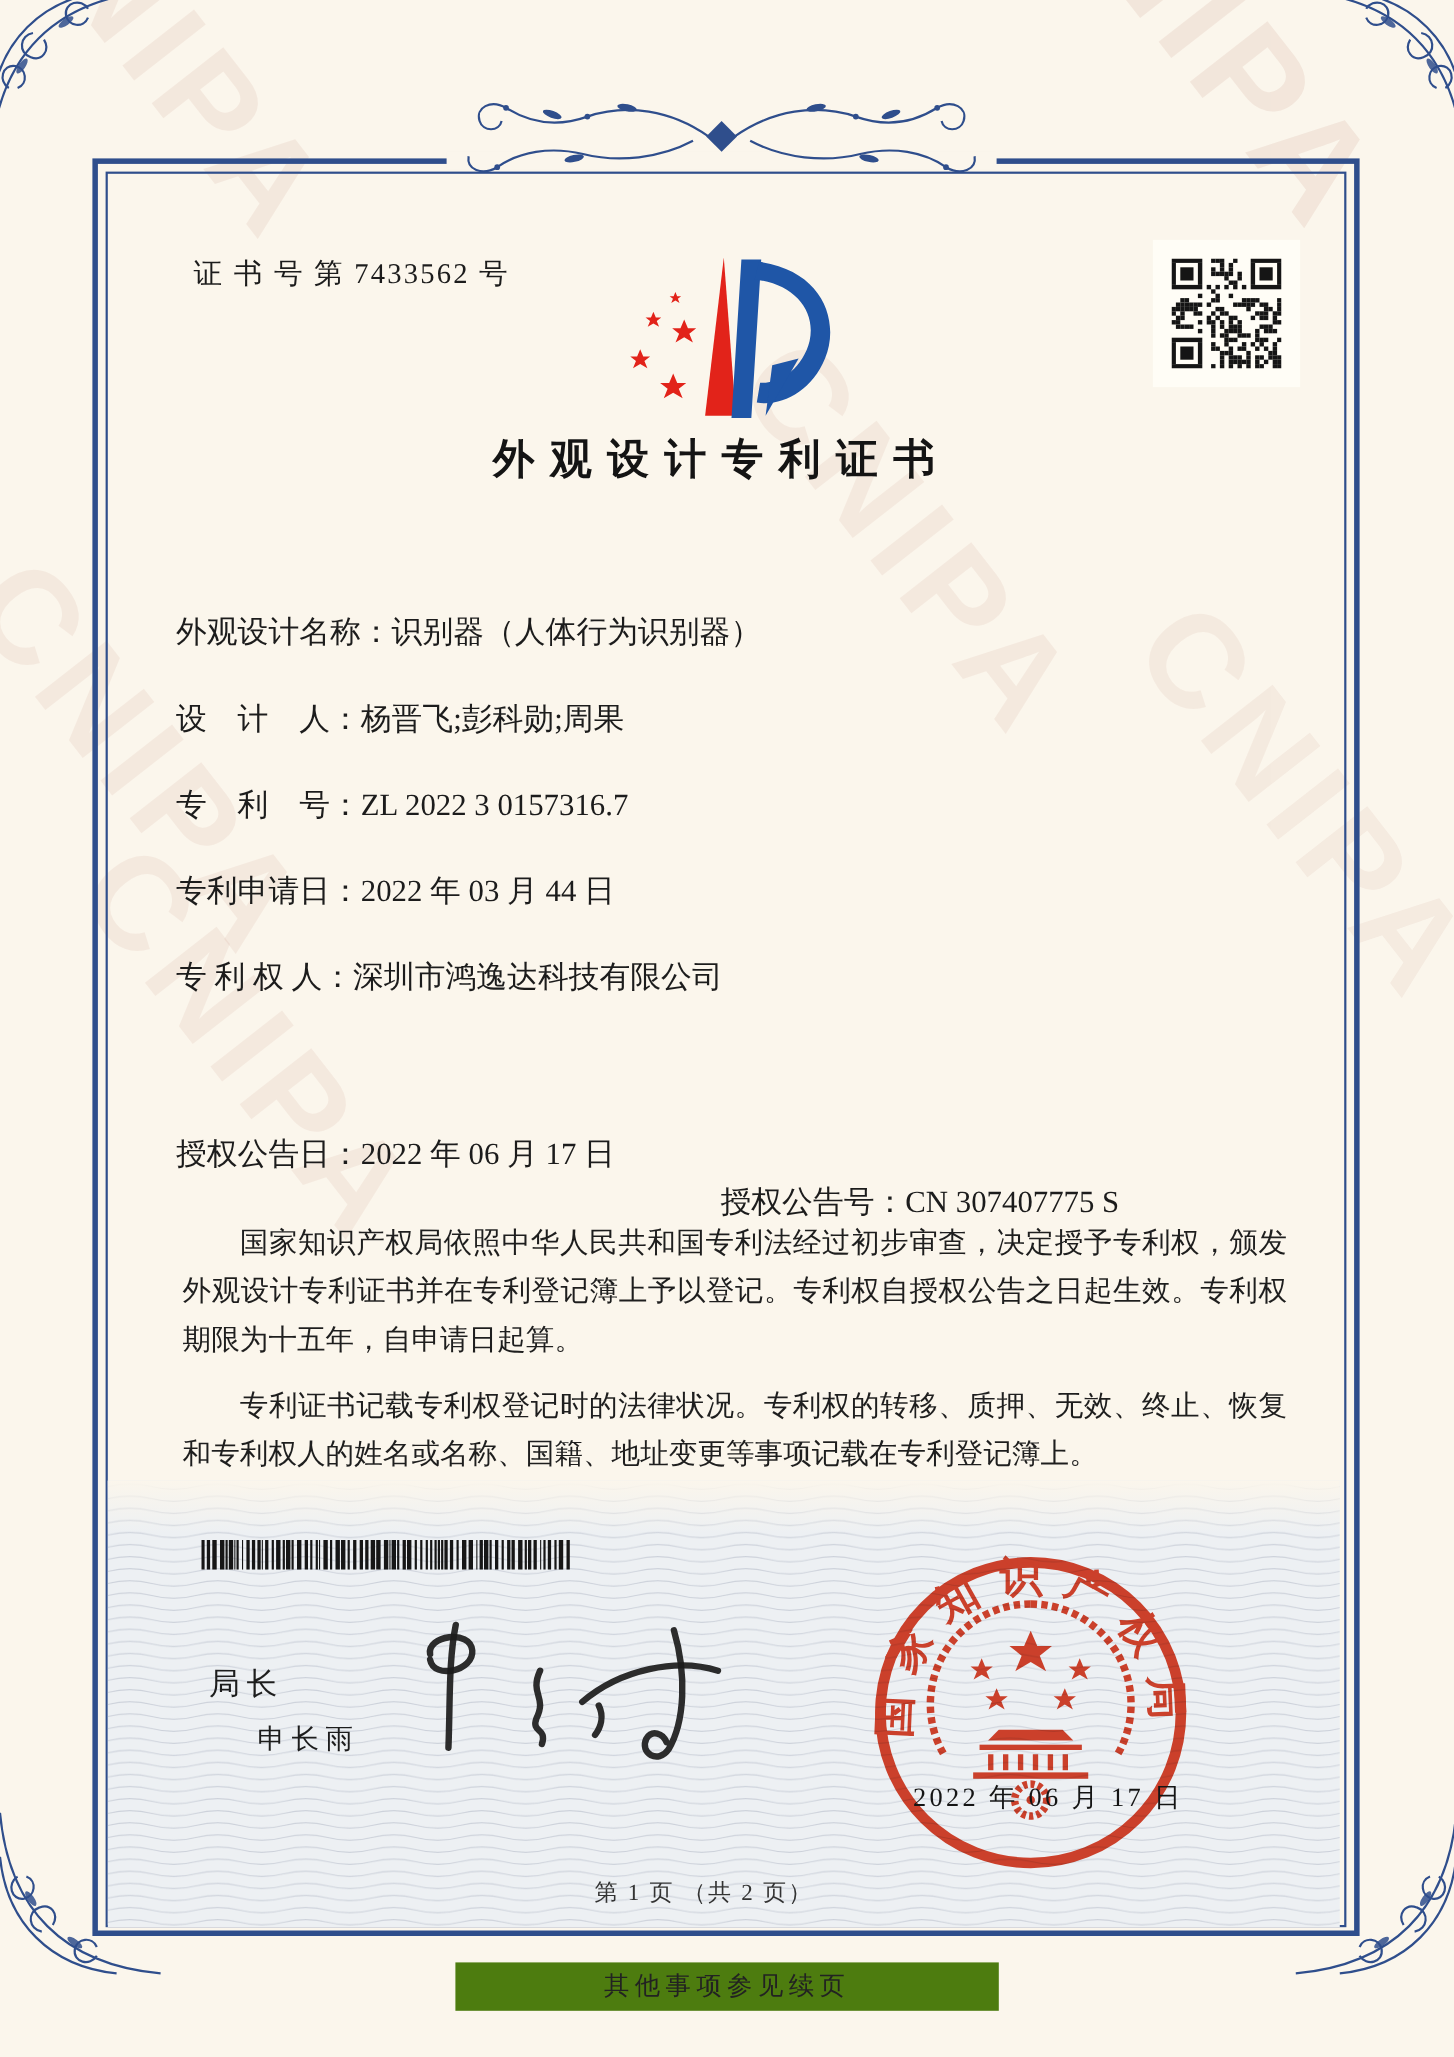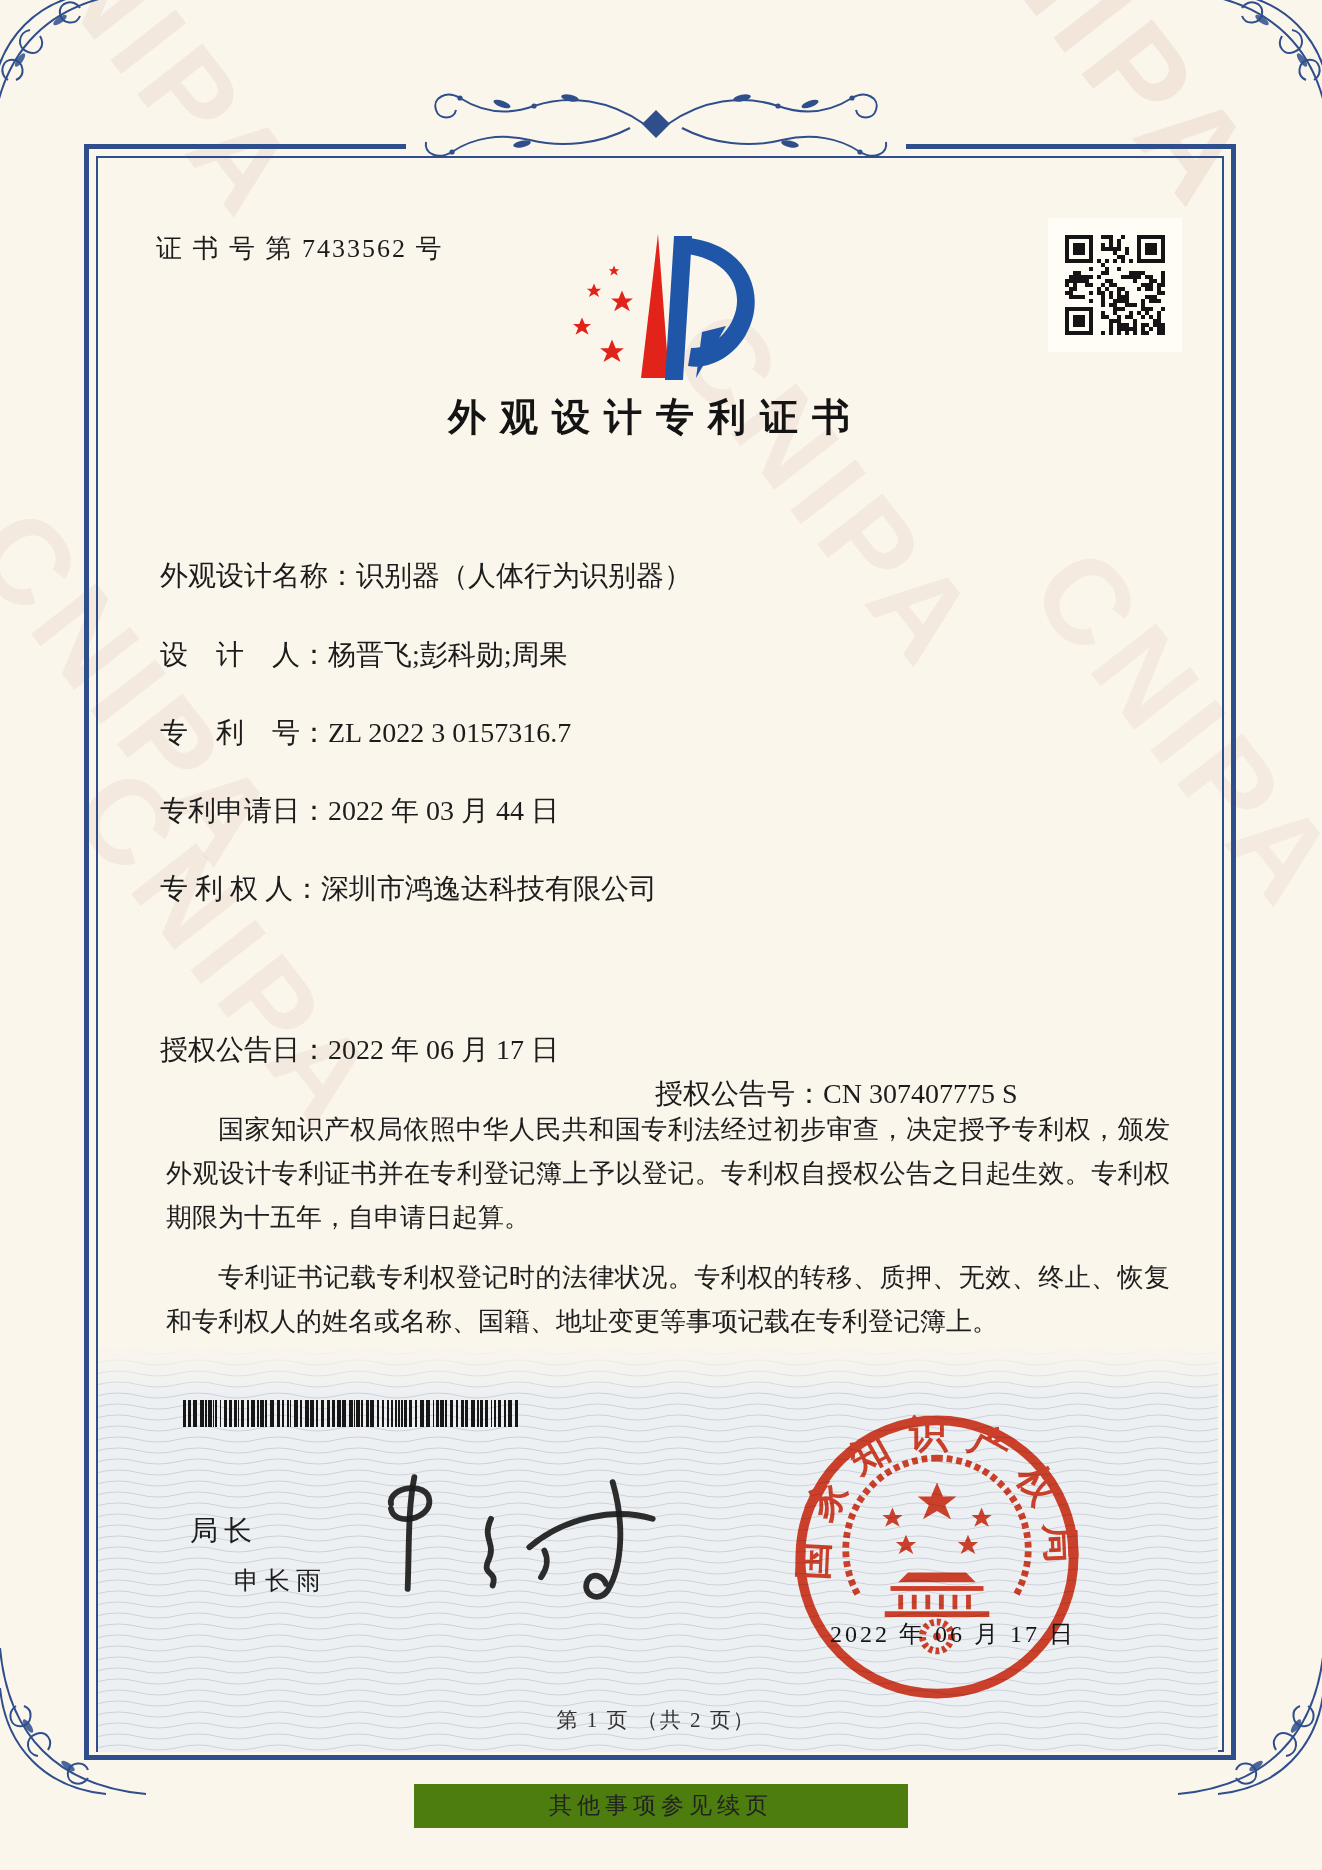--- a/index.html
+++ b/index.html
@@ -22,21 +22,21 @@
   }
   
   .frame-outer{position:absolute;left:84px;top:144px;width:1142px;height:1606px;
     border:5px solid var(--navy);}
   .frame-inner{position:absolute;left:96px;top:156px;width:1124px;height:1592px;
     border:2px solid var(--navy);}
   .corner{position:absolute;width:150px;height:150px;z-index:6;}
   .corner svg{width:100%;height:100%;}
   .flourish{position:absolute;left:382px;top:84px;width:548px;height:84px;z-index:7;}
   
-  .cert-no{position:absolute;left:156px;top:231px;font-size:26px;letter-spacing:2px;z-index:10;}
+  .cert-no{position:absolute;left:176px;top:231px;font-size:26px;letter-spacing:2px;z-index:10;}
   .logo{position:absolute;left:550px;top:230px;width:212px;height:156px;z-index:10;}
   .qr-box{position:absolute;left:1048px;top:218px;width:134px;height:134px;background:#fffdf6;z-index:10;}
   .qr-box svg{position:absolute;left:17px;top:17px;}
   .title{position:absolute;left:84px;top:392px;width:1144px;text-align:center;
     font-size:38px;font-weight:700;letter-spacing:14px;color:#141414;z-index:10;}
   
   .frow{position:absolute;left:160px;width:1030px;font-size:28px;display:flex;z-index:10;line-height:40px;}
   .frow .lab{white-space:pre;flex:0 0 auto;}
   .frow .val{flex:0 1 auto;}
   .addr .val{max-width:705px;}
@@ -54,21 +54,21 @@
   .barcode{position:absolute;left:183px;top:1400px;z-index:12;}
   .director-title{position:absolute;left:190px;top:1512px;font-size:28px;letter-spacing:6px;
     font-family:"Liberation Sans","DejaVu Sans",sans-serif;font-weight:500;color:#1d1d1d;z-index:12;}
   .director-name{position:absolute;left:190px;top:1564px;font-size:25px;letter-spacing:6px;
     font-family:"Liberation Sans","DejaVu Sans",sans-serif;font-weight:500;color:#1d1d1d;z-index:12;margin-left:44px;}
   .signature{position:absolute;left:366px;top:1458px;z-index:12;}
   .seal{position:absolute;left:782px;top:1402px;width:310px;height:310px;z-index:11;
     mix-blend-mode:multiply;opacity:.95;}
   .seal-date{position:absolute;left:830px;top:1618px;font-size:24px;letter-spacing:3px;
     color:#151515;z-index:13;white-space:nowrap;}
-  .page-indicator{position:absolute;left:84px;top:1706px;width:1144px;text-align:center;
+  .page-indicator{position:absolute;left:68px;top:1706px;width:1144px;text-align:center;
     font-size:21px;letter-spacing:2px;color:#333;z-index:12;}
   .cont-note{position:absolute;left:414px;top:1784px;width:494px;height:44px;line-height:44px;
     background:#4d7c0f;text-align:center;font-size:23px;letter-spacing:5px;color:#222;z-index:12;}
   
   .navy-l{stroke:var(--navy);fill:none;stroke-width:2;}
   .navy-f{fill:var(--navy);stroke:none;}
   .red-f{fill:var(--logo-red);stroke:none;}
   .blue-f{fill:var(--logo-blue);stroke:none;}
   .seal-s{stroke:var(--seal-red);fill:none;}
   .seal-f{fill:var(--seal-red);stroke:none;}

